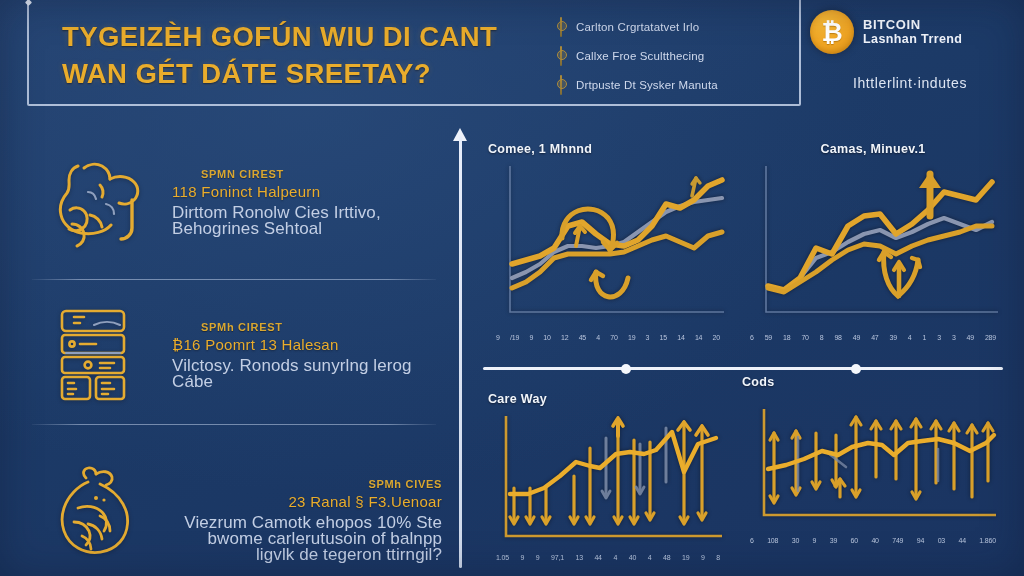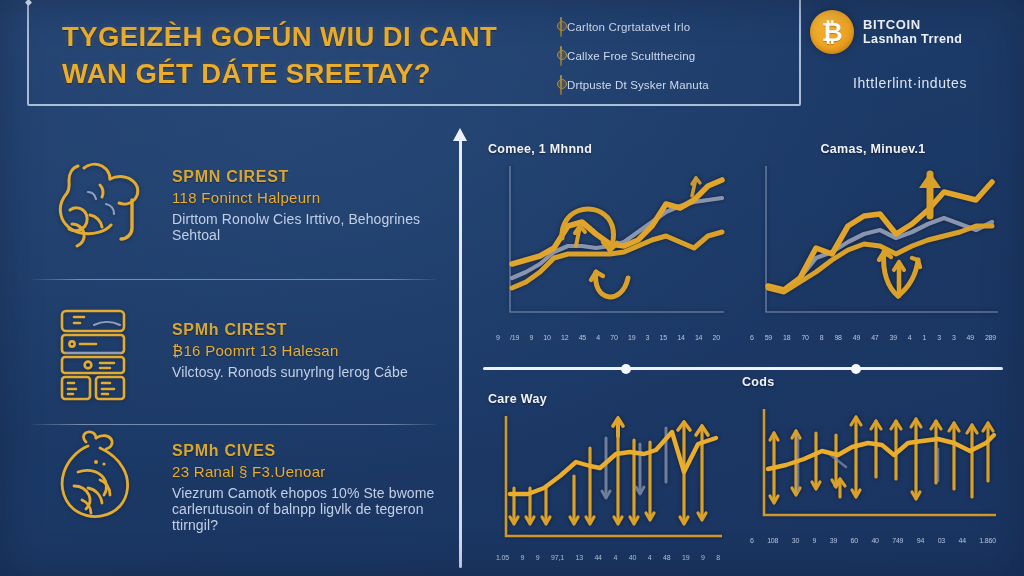--- a/index.html
+++ b/index.html
@@ -39,21 +39,21 @@
     color:#e9ad2f; font-weight:bold; font-size:27.5px;
     letter-spacing:0.4px; line-height:37px;
     text-shadow:0 1px 2px rgba(0,0,0,0.45), 0 0 6px rgba(233,173,47,0.18);
     white-space:nowrap;
   }
 
   #header-bullets{
     position:absolute; left:556px; top:14px; width:240px;
   }
   .hbullet{
-    display:flex; align-items:center; 
+    display:flex; align-items:center; gap:9px;
     height:25px; margin-bottom:4px;
   }
   .hbullet .hb-icon{
     width:11px; height:20px; position:relative; flex:0 0 11px;
     opacity:0.85;
   }
   .hbullet .hb-icon:before{
     content:""; position:absolute; left:4px; top:0; width:2px; height:20px;
     background:linear-gradient(#c79a33,#8d7230);
     border-radius:1px;
@@ -115,37 +115,38 @@
   }
   .crd-dot{
     position:absolute; width:10px;height:10px;border-radius:50%;
     background:#f4f7fc; top:-3.5px;
   }
 
   
   .sb-item{ position:absolute; left:44px; width:400px; display:flex; gap:18px; }
   #sb-item-0{ top:152px; }
   #sb-item-1{ top:305px; }
-  #sb-item-2{ top:426px; }
+  #sb-item-2{ top:462px;text-align:right; }
 
   .sb-icon{ flex:0 0 110px; height:108px; position:relative; }
   .sb-icon svg{ display:block; filter:drop-shadow(0 1px 2px rgba(0,0,0,0.3)); }
   .sb-txt{ padding-top:16px; }
   .sb-kicker{
-    color:#d8a733; font-weight:bold; font-size:16px;
+    color:#d8a733; font-weight:bold; font-size:11px;
     letter-spacing:0.7px; margin-bottom:3px;
     text-shadow:0 1px 1px rgba(0,0,0,0.4);
+    margin-left:29px;
   }
   .sb-value{
     color:#e9ad2f; font-weight:normal; font-size:15px;
     letter-spacing:0.3px; margin-bottom:5px;
     text-shadow:0 1px 2px rgba(0,0,0,0.4);
   }
   .sb-desc{
-    color:#c3cfe4; font-size:14px; line-height:16px;
+    color:#c3cfe4; font-size:17px; line-height:16px;
     letter-spacing:0.1px; filter:blur(0.35px); max-width:270px;
   }
 
   
   .chart{ position:absolute; }
   #chart-0{ left:488px; top:142px; width:240px; height:212px; }
   #chart-1{ left:742px; top:142px; width:262px; height:212px;text-align:center; }
   #chart-2{ left:488px; top:392px; width:240px; height:178px; }
   #chart-3{ left:742px; top:375px; width:262px; height:178px; }
   .chart-title{

